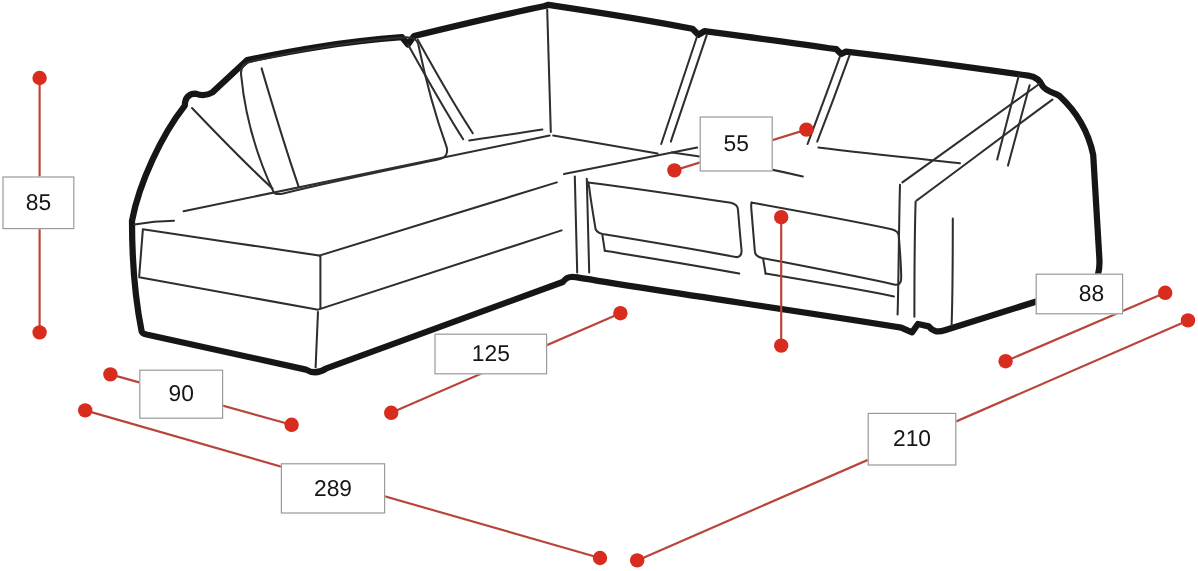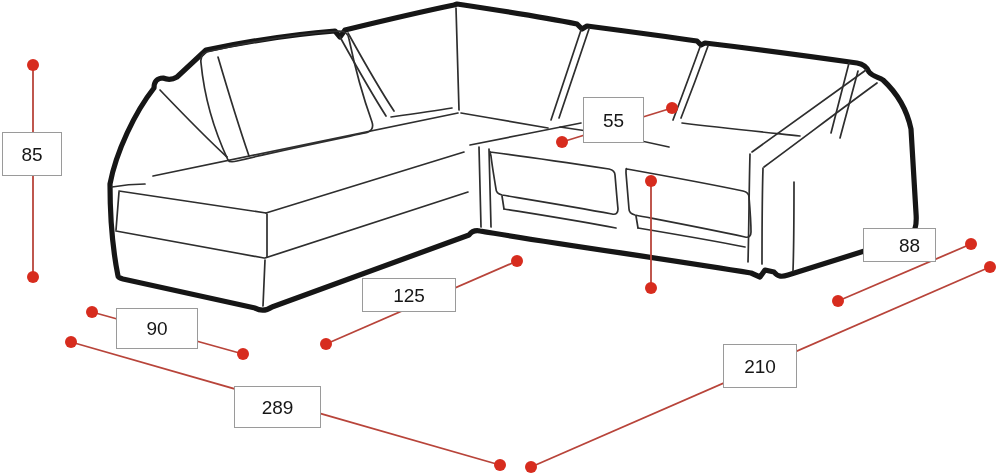--- a/index.html
+++ b/index.html
@@ -123,20 +123,20 @@
         <circle cx="243" cy="354" r="6" fill="#d72c1e"></circle>
         <circle cx="71" cy="342" r="6" fill="#d72c1e"></circle>
         <circle cx="500" cy="465" r="6" fill="#d72c1e"></circle>
         <circle cx="531" cy="467" r="6" fill="#d72c1e"></circle>
         <circle cx="990" cy="267" r="6" fill="#d72c1e"></circle>
         <circle cx="838" cy="301" r="6" fill="#d72c1e"></circle>
         <circle cx="971" cy="244" r="6" fill="#d72c1e"></circle>
       </g>
   </svg>
 
-  <div class="dim-label" style="left: 2px; top: 132px; width: 60px; height: 44px;">85</div>
+  <div class="dim-label" style="left: 2px; top: 147px; width: 60px; height: 44px;">85</div>
   <div class="dim-label" style="left: 583px; top: 97px; width: 61px; height: 46px;">55</div>
   <div class="dim-label" style="left: 362px; top: 278px; width: 94px; height: 34px;">125</div>
-  <div class="dim-label" style="left: 116px; top: 308px; width: 82px; height: 41px;">90</div>
+  <div class="dim-label" style="left: 116px; top: 308px; width: 70px; height: 41px;">90</div>
   <div class="dim-label" style="left: 234px; top: 386px; width: 87px; height: 42px; text-align: center;">289</div>
   <div class="dim-label" style="left: 723px; top: 344px; width: 74px; height: 44px;">210</div>
   <div class="dim-label" style="left: 863px; top: 228px; width: 73px; height: 34px; padding-left: 20px;">88</div>
 </div>
 
 </body></html>

